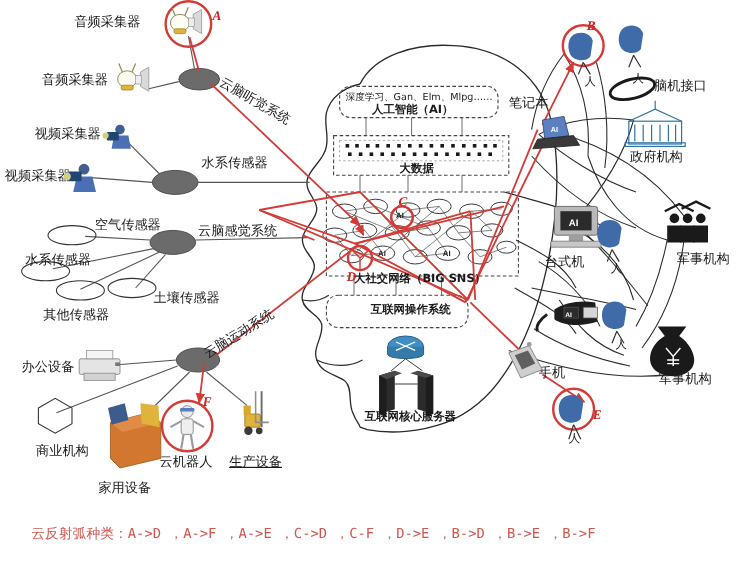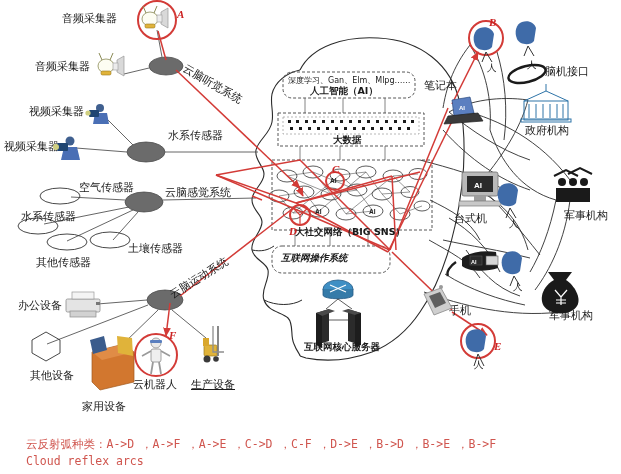--- a/index.html
+++ b/index.html
@@ -279,35 +279,35 @@
 
   <div class="lbl" style="left:62px;top:11px;">音频采集器</div>
   <div class="lbl" style="left:35px;top:59px;">音频采集器</div>
   <div class="lbl" style="left:29px;top:104px;">视频采集器</div>
   <div class="lbl" style="left:4px;top:139px;">视频采集器</div>
   <div class="lbl" style="left:79px;top:180px;">空气传感器</div>
   <div class="lbl" style="left:21px;top:209px;">水系传感器</div>
   <div class="lbl" style="left:36px;top:255px;">其他传感器</div>
   <div class="lbl" style="left:128px;top:241px;">土壤传感器</div>
   <div class="lbl" style="left:18px;top:298px;">办公设备</div>
-  <div class="lbl" style="left:30px;top:368px;">其他设备</div>
+  <div class="lbl" style="left:30px;top:368px;">商业机构</div>
   <div class="lbl" style="left:82px;top:399px;">家用设备</div>
   <div class="lbl" style="left:133px;top:377px;">云机器人</div>
   <div class="lbl" style="left:191px;top:377px;text-decoration:underline;">生产设备</div>
 
   <div class="lbl rot" style="left:184px;top:60px;transform:rotate(30deg);">云脑听觉系统</div>
   <div class="lbl" style="left:168px;top:128px;">水系传感器</div>
   <div class="lbl" style="left:165px;top:185px;">云脑感觉系统</div>
   <div class="lbl rot" style="left:171px;top:288px;transform:rotate(-32deg);">云脑运动系统</div>
 
   <div class="lbl xs" style="left:288px;top:75px;">深度学习、Gan、Elm、Mlpg……</div>
   <div class="lbl sm bold" style="left:310px;top:85px;">人工智能（AI）</div>
   <div class="lbl sm bold" style="left:333px;top:134px;">大数据</div>
   <div class="lbl sm bold" style="left:295px;top:226px;">大社交网络（BIG SNS）</div>
-  <div class="lbl sm bold" style="left:281px;top:252px;font-style:italic;">互联网操作系统</div>
+  <div class="lbl sm bold" style="left:309px;top:252px;">互联网操作系统</div>
   <div class="lbl sm bold" style="left:304px;top:341px;">互联网核心服务器</div>
 
   <div class="node-ai" style="left:330px;top:177px;">AI</div>
   <div class="node-ai" style="left:315px;top:208px;">AI</div>
   <div class="node-ai" style="left:369px;top:208px;">AI</div>
 
   <div class="lbl" style="left:424px;top:78px;">笔记本</div>
   <div class="lbl sm" style="left:487px;top:62px;">人</div>
   <div class="lbl sm" style="left:527px;top:59px;">人</div>
   <div class="lbl" style="left:545px;top:64px;">脑机接口</div>
@@ -469,15 +469,14 @@
 
     <g>
       <path d="M472,330 C466,332 464,340 467,347 C470,353 480,354 484,349 L486,336 C484,330 478,328 472,330 z" fill="#3f6ba8"></path>
       <path d="M478,354 L474,366 M478,354 L484,366" stroke="#333" stroke-width="1" fill="none"></path>
     </g>
   </svg>
 
   <div class="caption" style="left:26px;top:437px;">
     <span class="cn">云反射弧种类：</span><span>A-&gt;D ，A-&gt;F ，A-&gt;E ，C-&gt;D ，C-F ，D-&gt;E ，B-&gt;D ，B-&gt;E ，B-&gt;F</span>
   </div>
-  <div class="caption" style="left:26px;top:454px;">Cloud reflex arcs</div>
 
 </div>
 
 </body></html>

